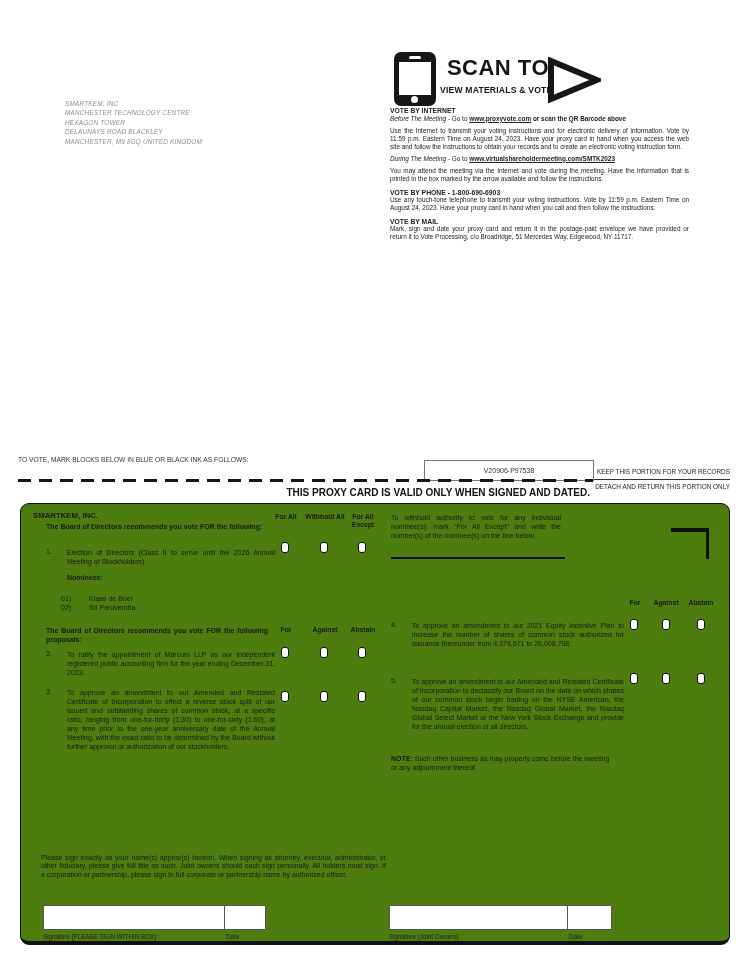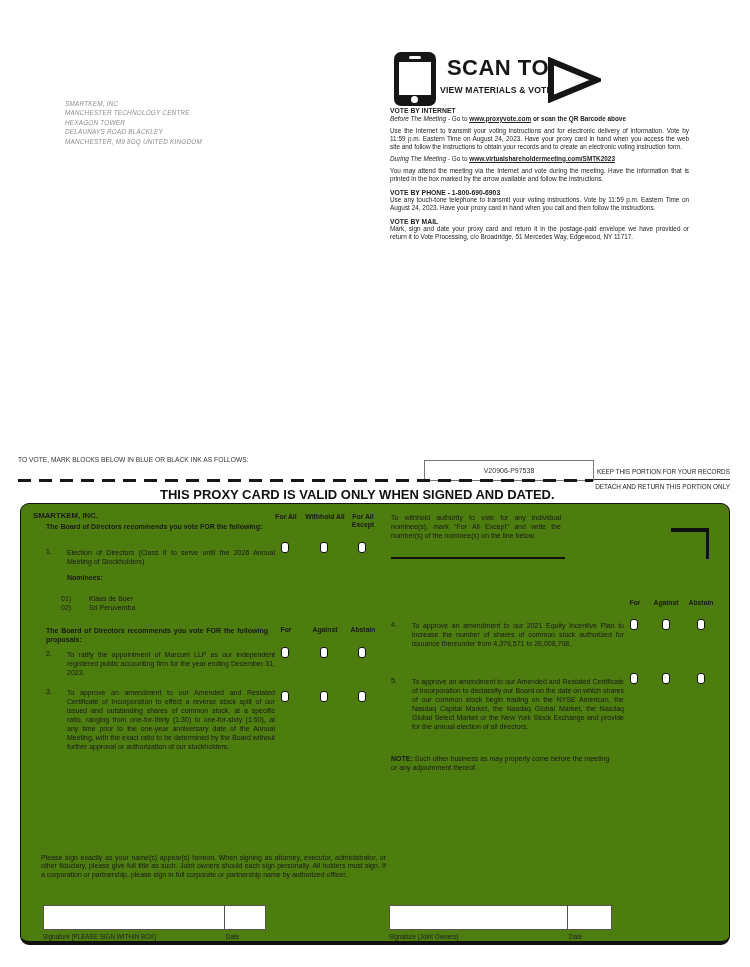--- a/index.html
+++ b/index.html
@@ -29,21 +29,21 @@
   .bld { font-weight:bold; }
 
   
   .mark-instr { position:absolute; left:18px; top:456px; font-size:6.7px; color:#333; }
   .ctrl-box { position:absolute; left:424px; top:460px; width:170px; height:21px; border:1px solid #777; text-align:center; line-height:19px; font-size:7px; color:#333; }
   .keep { position:absolute; left:555px; top:468px; width:175px; text-align:right; font-size:6.4px; color:#222; }
   .detach { position:absolute; left:555px; top:483px; width:175px; text-align:right; font-size:6.4px; color:#222; }
   .perf { position:absolute; left:18px; top:479px; width:575px; height:2.6px;
           background:repeating-linear-gradient(90deg,#161616 0,#161616 13px,transparent 13px,transparent 21px); }
   .keep-line { position:absolute; left:594px; top:479px; width:136px; height:1.2px; background:#333; }
-  .valid { position:absolute; left:160px; top:487px; width:430px; text-align:left; font-weight:bold; font-size:13px; color:#111; }
+  .valid { position:absolute; left:160px; top:487px; width:430px; text-align:right; font-weight:bold; font-size:10px; color:#111; }
 
   
   .card { position:absolute; left:20px; top:503px; width:710px; height:442px; border:1.5px solid #111; border-bottom-width:4px; border-radius:9px; background:#4d7c0f; }
   .card .abs { position:absolute; }
   .company { font-size:7.8px; font-weight:bold; }
   .rec { font-weight:bold; font-size:7px; line-height:9px; text-align:justify; }
   .colhead { font-weight:bold; font-size:6.8px; line-height:8.4px; text-align:center; }
   .prop-num { font-size:7px; }
   .prop-text { font-size:7px; line-height:9px; text-align:justify; }
   .cb { position:absolute; width:8px; height:11px; border:1.5px solid #111; border-radius:3px; background:#fff; cursor:pointer; }

